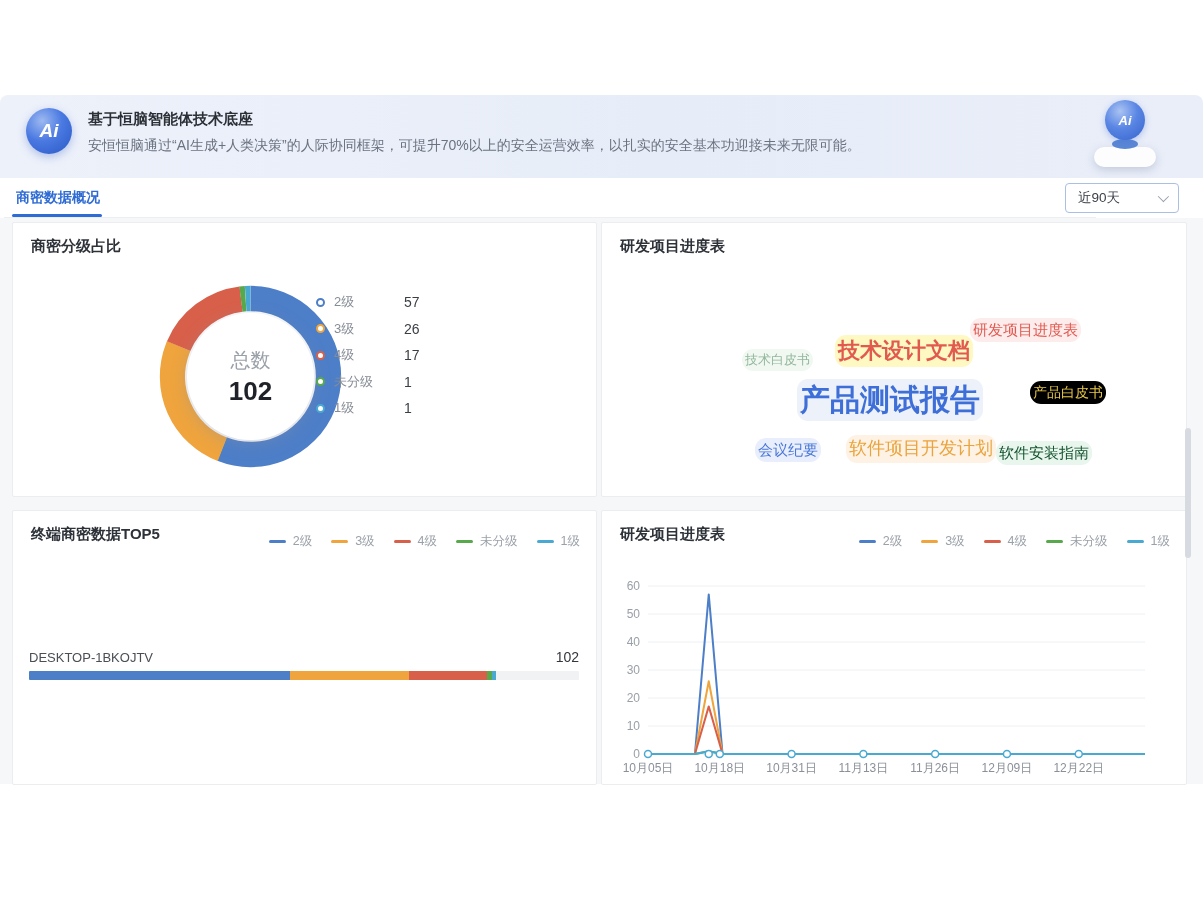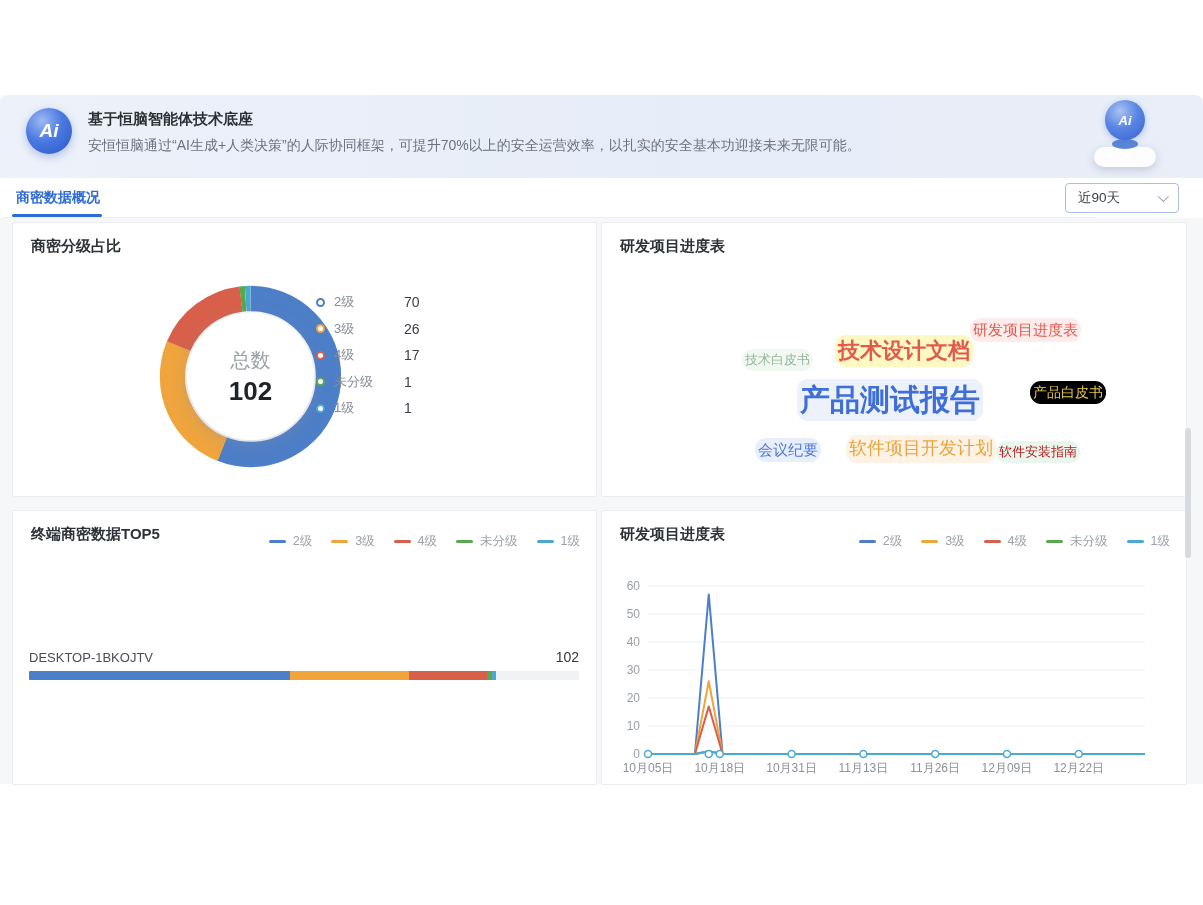--- a/index.html
+++ b/index.html
@@ -129,21 +129,21 @@
         </svg>
       <div class="donut-inner">
         <div class="donut-center-label">总数</div>
         <div class="donut-center-value">102</div>
       </div>
     </div>
     <div class="donut-legend" id="donut-legend">
         <div class="dl-row">
           <span class="dl-ring" style="border-color: rgb(77, 126, 200);"></span>
           <span class="dl-label">2级</span>
-          <span class="dl-value">70</span>
+          <span class="dl-value">57</span>
         </div>
         <div class="dl-row">
           <span class="dl-ring" style="border-color: rgb(239, 164, 61);"></span>
           <span class="dl-label">3级</span>
           <span class="dl-value">26</span>
         </div>
         <div class="dl-row">
           <span class="dl-ring" style="border-color: rgb(216, 96, 74);"></span>
           <span class="dl-label">4级</span>
           <span class="dl-value">17</span>
@@ -164,21 +164,21 @@
   <div class="panel" id="panel-cat">
     <div class="panel-title">研发项目进度表</div>
     <div class="cloud" id="wordcloud">
         <span class="tag" style="left: 368px; top: 55px; font-size: 15px; color: rgb(225, 90, 80); background: rgb(253, 236, 236);">研发项目进度表</span>
         <span class="tag" style="left: 140px; top: 86px; font-size: 13px; color: rgb(147, 183, 156); background: rgb(241, 248, 242);">技术白皮书</span>
         <span class="tag" style="left: 233px; top: 72px; font-size: 22px; color: rgb(225, 90, 80); background: #fef9c3; font-weight: 700;">技术设计文档</span>
         <span class="tag" style="left: 428px; top: 118px; font-size: 14px; color: rgb(229, 198, 70); background: #000000;">产品白皮书</span>
         <span class="tag" style="left: 195px; top: 116px; font-size: 30px; color: rgb(62, 111, 216); background: rgb(237, 241, 249); font-weight: 700;">产品测试报告</span>
         <span class="tag" style="left: 153px; top: 175px; font-size: 15px; color: rgb(74, 119, 216); background: rgb(232, 238, 251);">会议纪要</span>
         <span class="tag" style="left: 244px; top: 172px; font-size: 18px; color: rgb(234, 163, 60); background: rgb(253, 242, 227); font-weight: 400;">软件项目开发计划</span>
-        <span class="tag" style="left: 394px; top: 178px; font-size: 13px; color: #b91c1c; background: rgb(232, 246, 238); font-family: Liberation Serif, serif;">软件安装指南</span>
+        <span class="tag" style="left: 394px; top: 178px; font-size: 15px; color: #14532d; background: rgb(232, 246, 238); font-family: Liberation Serif, serif;">软件安装指南</span>
       </div>
   </div>
 
   <div class="panel" id="panel-top5">
     <div class="panel-title">终端商密数据TOP5</div>
     <div class="line-legend" id="top5-legend">
         <span class="ll-item">
           <span class="ll-dash" style="background: rgb(77, 126, 200);"></span>
           <span class="ll-label">2级</span>
         </span>

